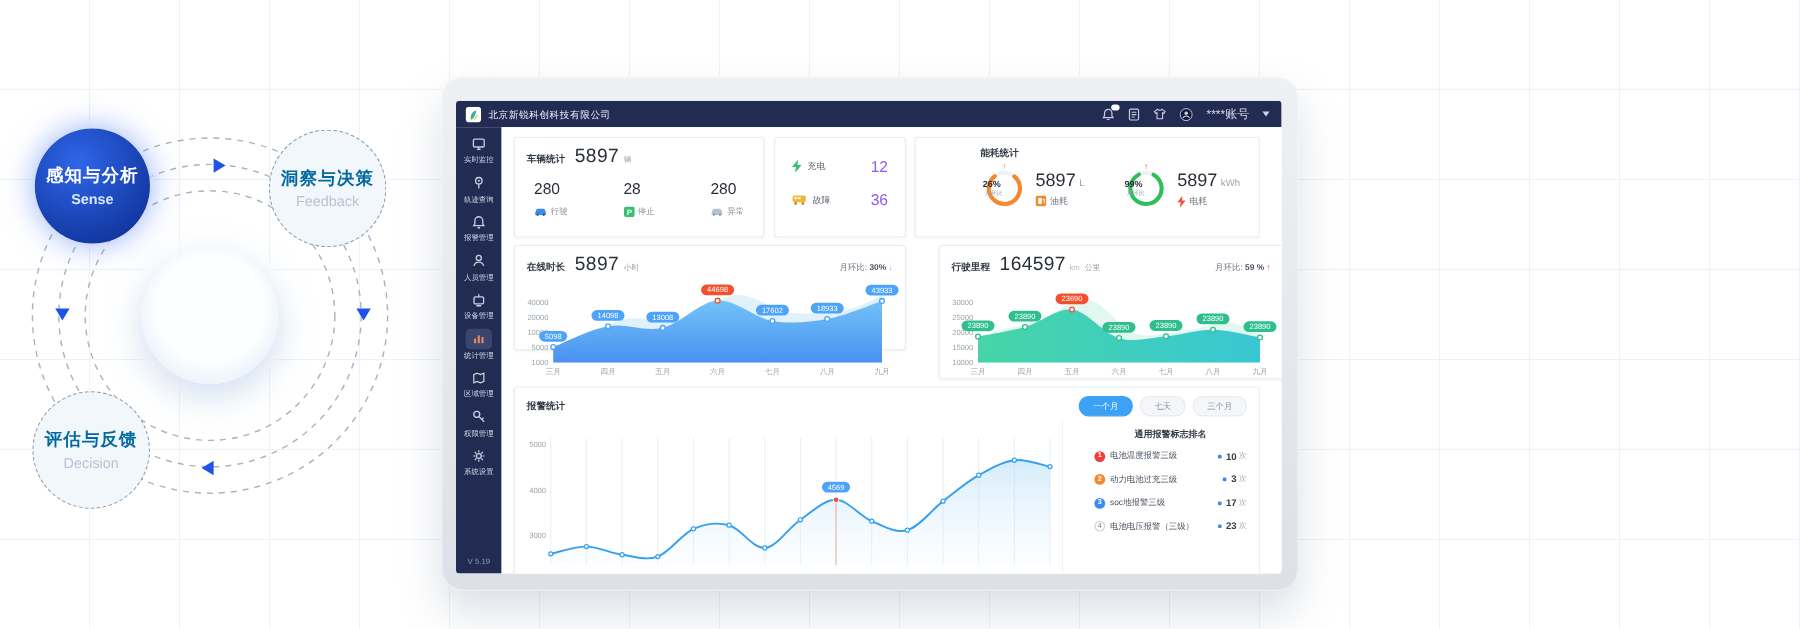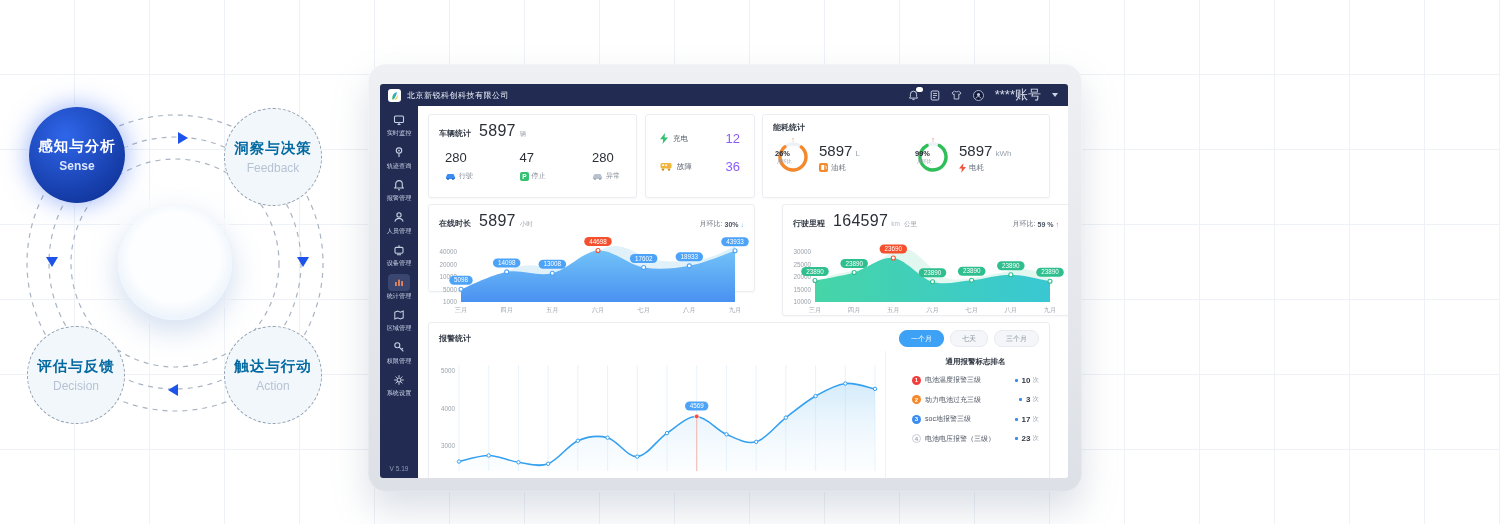--- a/index.html
+++ b/index.html
@@ -59,42 +59,42 @@
   }
   .topbar{
     height:22px;min-height:22px;background:#222c52;display:flex;align-items:center;
     padding:0 10px 0 8px;color:#e9edf7;
   }
   .brand{display:flex;align-items:center;gap:6px;}
   .brand .company{font-size:8px;letter-spacing:.5px;color:#eef1f9;}
   .tb-right{margin-left:auto;display:flex;align-items:center;gap:11px;}
   .tb-ic{position:relative;display:inline-flex;}
   .tb-badge{position:absolute;right:-4px;top:-3px;width:7px;height:5px;border-radius:3px;background:#fff;}
-  .account{font-size:13px;color:#d7dded;}
+  .account{font-size:10px;color:#d7dded;}
   .caret{width:0;height:0;border-left:3.5px solid transparent;border-right:3.5px solid transparent;border-top:4px solid #cdd4e6;}
 
   .sbody{flex:1;display:flex;min-height:0;}
   .sidebar{
     width:38px;min-width:38px;background:#222c52;display:flex;flex-direction:column;
     align-items:center;padding-top:5px;box-sizing:border-box;
   }
   .sitem{display:flex;flex-direction:column;align-items:center;margin-bottom:5.5px;cursor:pointer;}
   .sicon-box{width:22px;height:17px;display:flex;align-items:center;justify-content:center;border-radius:4px;}
   .sicon-box.active{background:#3a4670;}
   .slabel{font-size:6.5px;color:#cdd5e8;margin-top:1px;transform:scale(.95);white-space:nowrap;}
   .sversion{margin-top:auto;margin-bottom:6px;font-size:6.5px;color:#8f9ab5;}
 
   .main{flex:1;position:relative;background:#fff;}
   .card{
     position:absolute;background:#fff;border:1px solid #ecedf1;border-radius:3px;
     box-sizing:border-box;box-shadow:0 1px 2px rgba(30,40,60,.03);
   }
   .c-vehicle{left:10px;top:8px;width:209px;height:84px;}
   .c-charge{left:227px;top:8px;width:110px;height:84px;}
-  .c-energy{left:344px;top:8px;width:288px;height:84px;}
+  .c-energy{left:344px;top:8px;width:288px;height:84px;padding-left:44px;}
   .c-online{left:10px;top:98px;width:327px;height:88px;}
   .c-mileage{left:344px;top:98px;width:288px;height:112px;margin-left:20px;}
   .c-alarm{left:10px;top:216px;width:622px;height:164px;}
 
   .card-head{display:flex;align-items:baseline;padding:7px 10px 0 10px;}
   .card-title{font-size:8px;font-weight:bold;color:#333a45;}
   .big-num{font-size:16px;color:#2a2f38;margin-left:8px;letter-spacing:.3px;}
   .unit-sm{font-size:6.5px;color:#9aa3ad;margin-left:4px;}
   .unit-xs{font-size:6.5px;color:#b4bcc6;margin-left:3px;}
   .mom{margin-left:auto;font-size:7px;color:#6b7480;display:flex;align-items:center;gap:2px;}
@@ -167,24 +167,20 @@
       <div class="node-title">感知与分析</div>
       <div class="node-sub">Sense</div>
     </div>
     <div class="node node-decision">
       <div class="node-title">洞察与决策</div>
       <div class="node-sub">Feedback</div>
     </div>
     <div class="node node-feedback">
       <div class="node-title">评估与反馈</div>
       <div class="node-sub">Decision</div>
-    </div>
-    <div class="node node-action">
-      <div class="node-title">触达与行动</div>
-      <div class="node-sub">Action</div>
     </div>
 
     <span class="arrow arrow-top"></span>
     <span class="arrow arrow-right"></span>
     <span class="arrow arrow-left"></span>
     <span class="arrow arrow-bottom"></span>
   </section>
 
   <section class="tablet">
     <div class="screen">
@@ -337,21 +333,21 @@
                 <span class="veh-lab">
                   <svg width="11" height="8" viewBox="0 0 11 8">
                       <path d="M1 5.2l1.1-2.6c.2-.4.6-.7 1-.7h4.8c.4 0 .8.3 1 .7L10 5.2v1.9H1z" fill="#3b8cf0"></path>
                       <circle cx="3" cy="7" r="1" fill="#2a66b8"></circle>
                       <circle cx="8" cy="7" r="1" fill="#2a66b8"></circle>
                     </svg>
                   <span>行驶</span>
                 </span>
               </div>
               <div class="veh-col">
-                <span class="veh-val">47</span>
+                <span class="veh-val">28</span>
                 <span class="veh-lab">
                   <svg width="9" height="9" viewBox="0 0 9 9">
                       <rect width="9" height="9" rx="2" fill="#35c072"></rect>
                       <text x="4.5" y="6.8" text-anchor="middle" font-size="6.5" font-weight="bold" fill="#fff">P</text>
                     </svg>
                   <span>停止</span>
                 </span>
               </div>
               <div class="veh-col">
                 <span class="veh-val">280</span>

